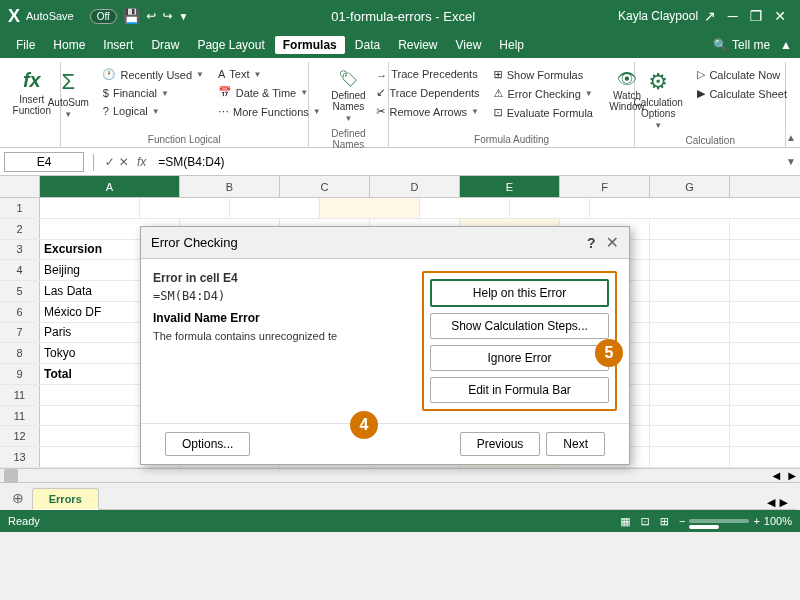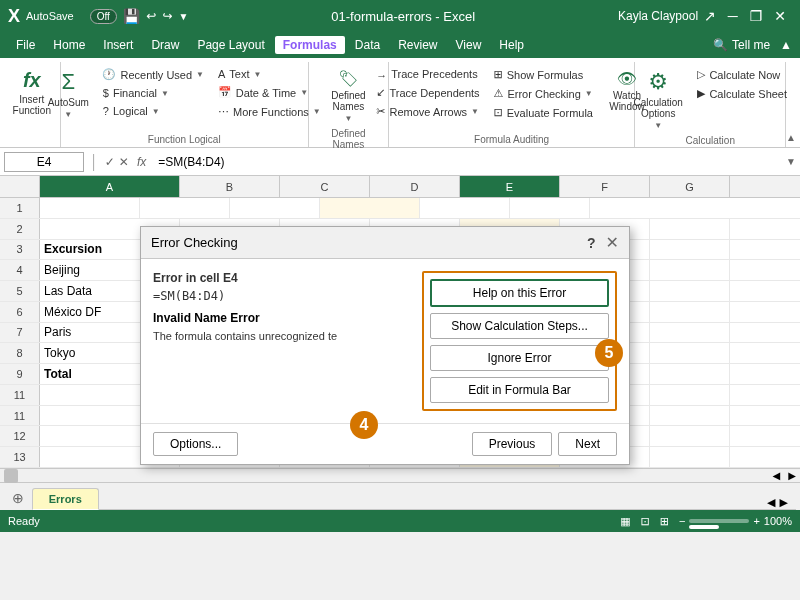--- a/index.html
+++ b/index.html
@@ -28,21 +28,21 @@
       height: 26px;
       background: #217346;
       display: flex;
       align-items: center;
       padding: 0 8px;
       color: white;
       font-size: 12px;
       gap: 2px;
     }
     .menu-item { padding: 2px 8px; cursor: pointer; border-radius: 2px; }
-    .menu-item.active { background: white; color: #8b5cf6; font-weight: 600; }
+    .menu-item.active { background: white; color: #000000; font-weight: 600; }
 
     
     .ribbon {
       height: 90px;
       background: #ffffff;
       border-bottom: 1px solid #c8c8c8;
       display: flex;
       align-items: stretch;
       padding: 4px 4px 0;
       gap: 0;
@@ -290,21 +290,21 @@
       font-size: 12px;
       text-align: center;
       border-radius: 2px;
       width: 100%;
     }
     .dialog-action-btn.primary { border: 2px solid #217346; }
     .dialog-footer {
       display: flex;
       justify-content: space-between;
       align-items: center;
-      padding: 8px 12px;
+      padding: 8px 24px;
       border-top: 1px solid #e0e0e0;
     }
     .dialog-nav-btn {
       padding: 4px 16px;
       background: white;
       border: 1px solid #aaa;
       cursor: pointer;
       font-size: 12px;
       border-radius: 2px;
     }

